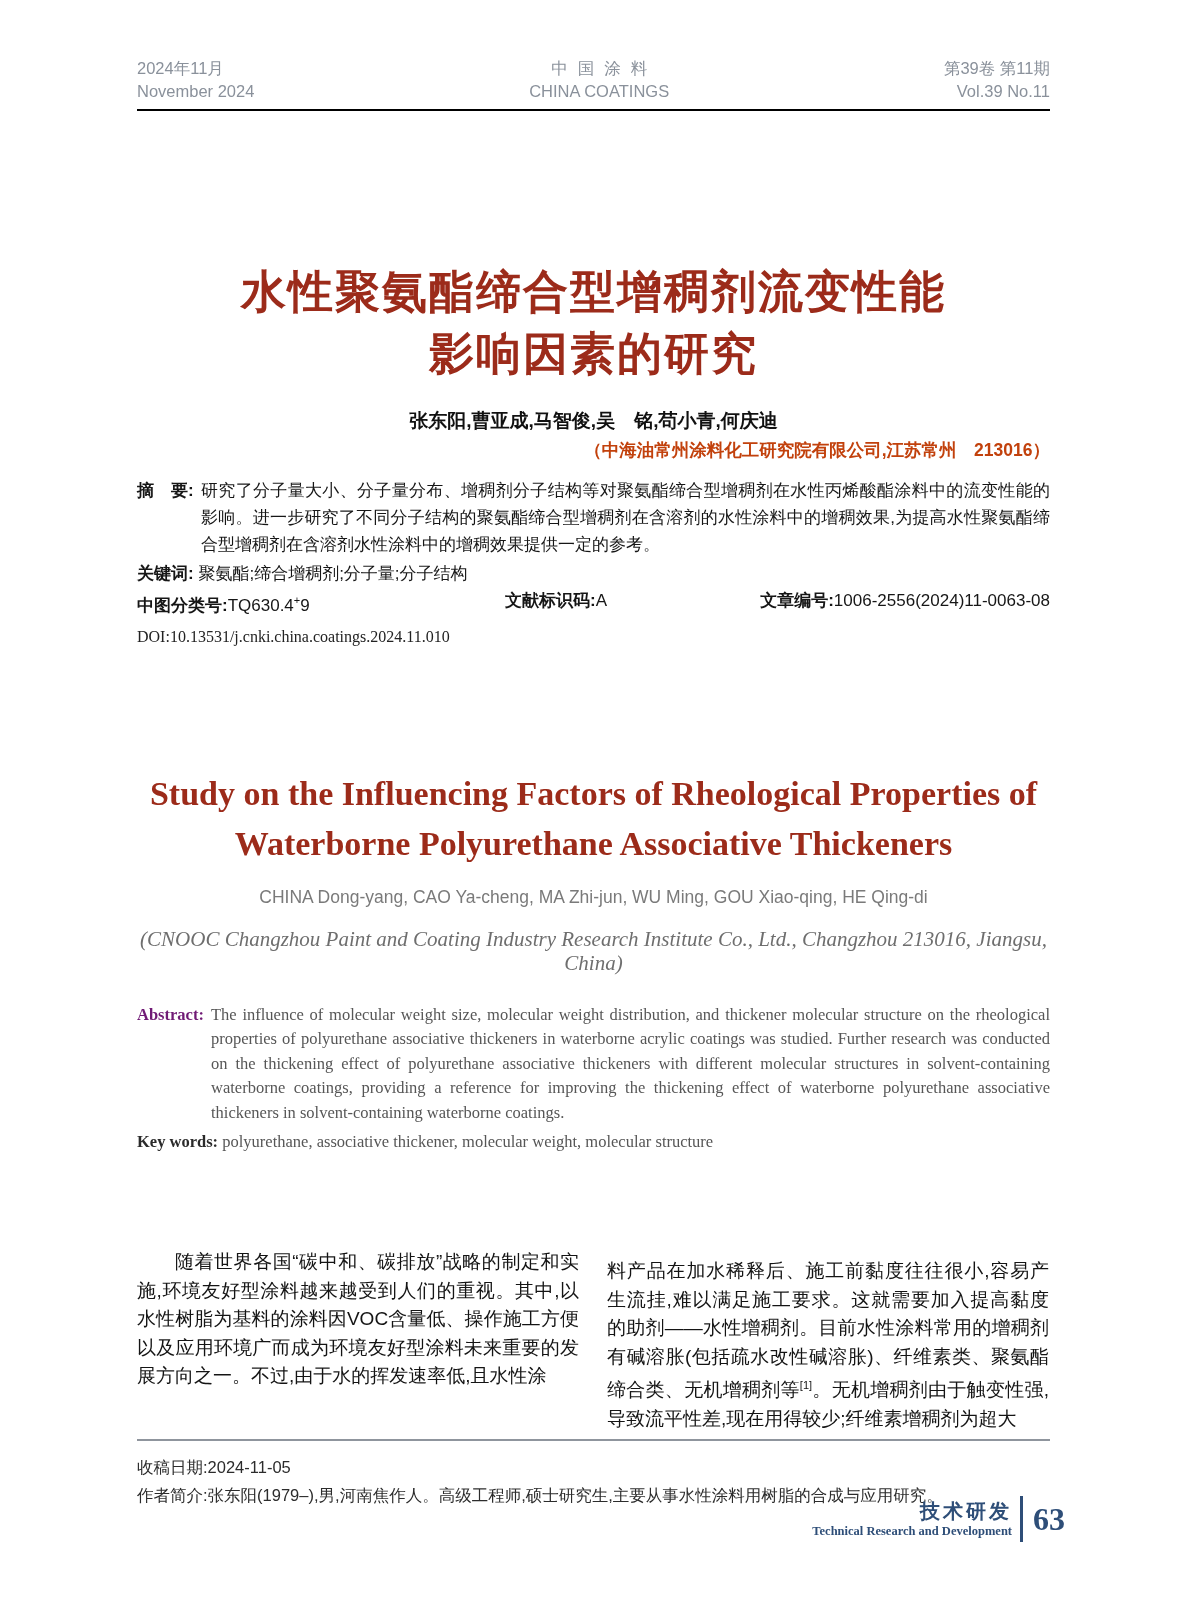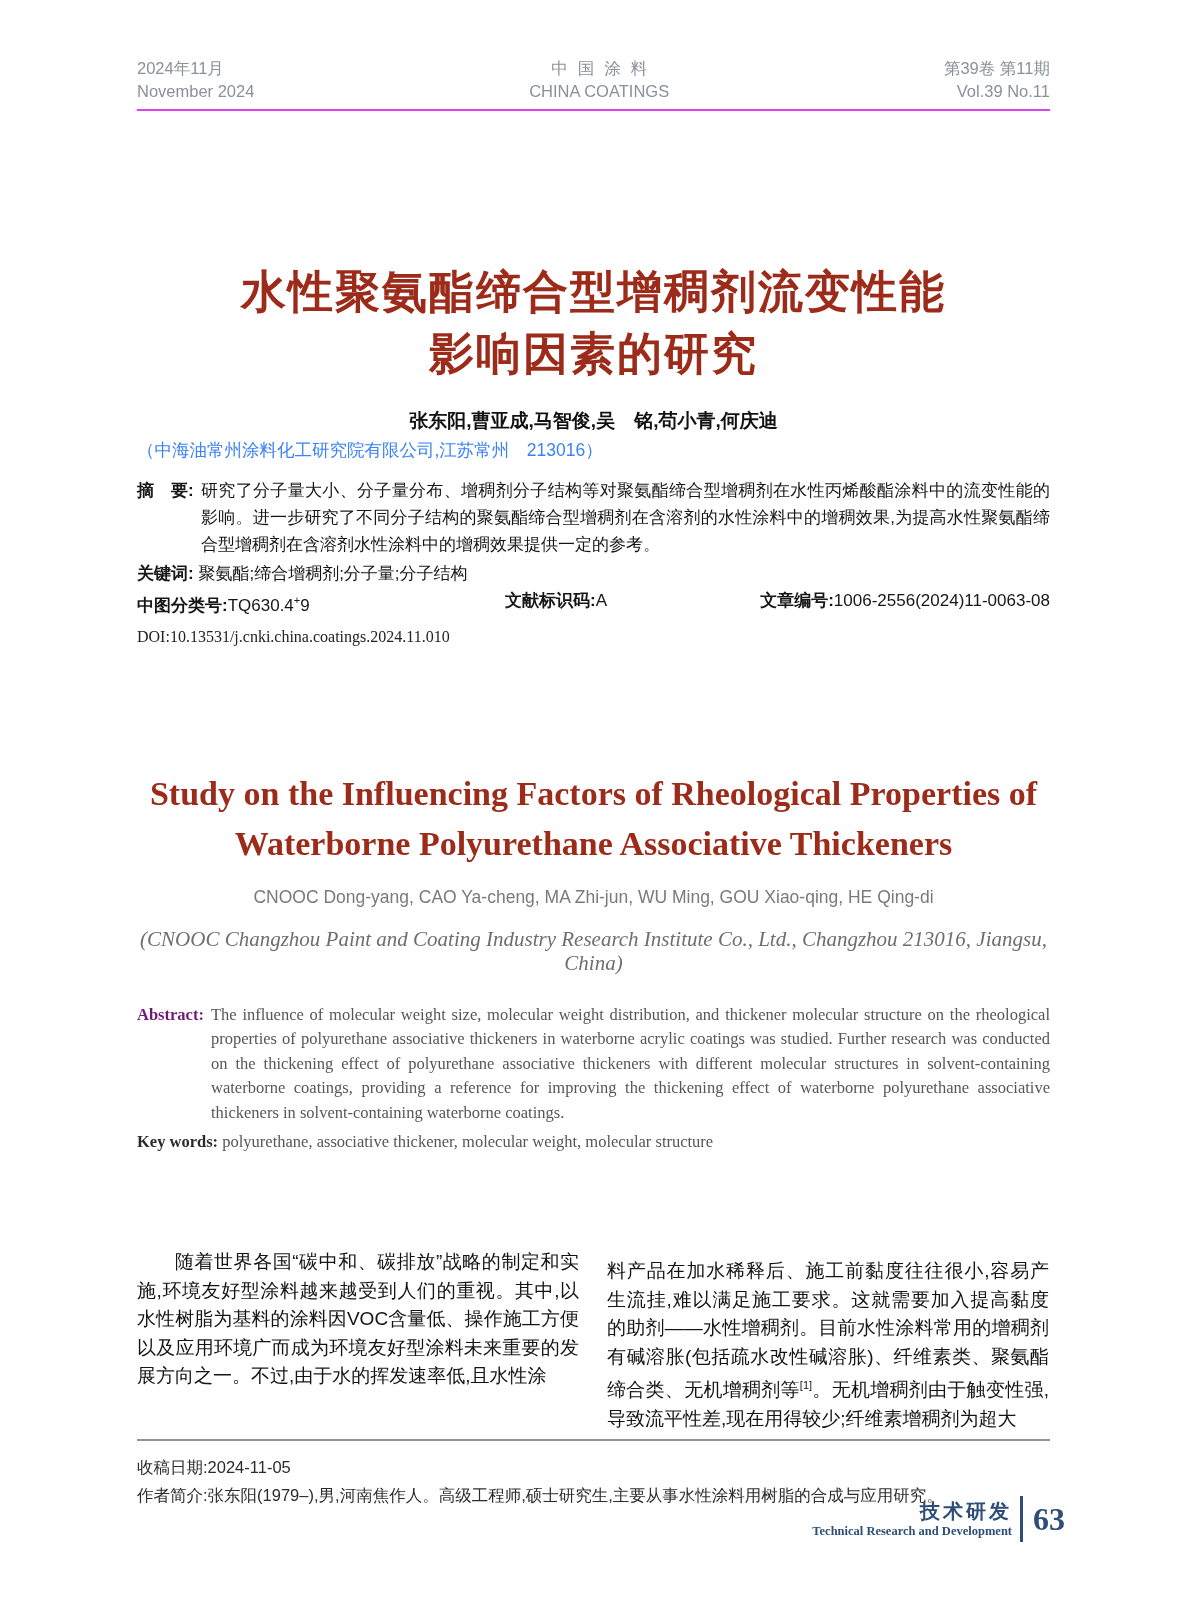--- a/index.html
+++ b/index.html
@@ -19,39 +19,39 @@
   
   .journal-header {
     padding-top: 57px;
     display: flex;
     justify-content: space-between;
     align-items: flex-end;
     color: #8a919b;
     font-size: 16.5px;
     line-height: 23px;
     padding-bottom: 6px;
-    border-bottom: 2px solid #d946ef;
+    border-bottom: 2px solid #000000;
   }
   .jh-col { display: flex; flex-direction: column; }
   .jh-center { text-align: center; }
   .jh-center .zh { letter-spacing: 10px; text-indent: 10px; }
   .jh-right { text-align: right; }
 
   
   .title-zh {
     margin-top: 150px;
     text-align: center;
     color: #9c2b1a;
     font-size: 45px;
     font-weight: 700;
     line-height: 62px;
     letter-spacing: 2px;
   }
   .authors-zh { margin-top: 22px; text-align: center; font-size: 19px; font-weight: 700; line-height: 27px; color: #111; }
-  .affil-zh   { margin-top: 3px;  text-align: left; font-size: 17.5px; font-weight: 400; line-height: 26px; color: #3b82f6; }
+  .affil-zh   { margin-top: 3px;  text-align: right; font-size: 17.5px; font-weight: 700; line-height: 26px; color: #c2410c; }
 
   
   .hang-zh { position: relative; padding-left: 64px; margin-top: 14px;
              font-size: 17px; line-height: 27px; text-align: justify; word-break: break-all; color: #161616; }
   .hang-zh .lbl { position: absolute; left: 0; top: 0; font-weight: 700; }
   .kw-zh { margin-top: 2px; font-size: 17px; line-height: 27px; color: #161616; }
   .kw-zh .lbl { font-weight: 700; }
 
   .meta-row { display: flex; margin-top: 0; font-size: 17px; line-height: 27px; color: #161616; justify-content: space-between; }
   .meta-item1 { flex: 0 0 368px; }
@@ -161,21 +161,21 @@
       </div>
     </div>
 
     <div class="doi-line">DOI:10.13531/j.cnki.china.coatings.2024.11.010</div>
 
     <h2 class="title-en">
       <span style="display:block">Study on the Influencing Factors of Rheological Properties of</span>
       <span style="display:block">Waterborne Polyurethane Associative Thickeners</span>
     </h2>
 
-    <div class="authors-en">CNOOC Dong-yang, CAO Ya-cheng, MA Zhi-jun, WU Ming, GOU Xiao-qing, HE Qing-di</div>
+    <div class="authors-en">CHINA Dong-yang, CAO Ya-cheng, MA Zhi-jun, WU Ming, GOU Xiao-qing, HE Qing-di</div>
     <div class="affil-en">(CNOOC Changzhou Paint and Coating Industry Research Institute Co., Ltd., Changzhou 213016, Jiangsu, China)</div>
 
     <div class="hang-en">
       <span class="lbl">Abstract:</span>
       <span>The influence of molecular weight size, molecular weight distribution, and thickener molecular structure on the rheological properties of polyurethane associative thickeners in waterborne acrylic coatings was studied. Further research was conducted on the thickening effect of polyurethane associative thickeners with different molecular structures in solvent-containing waterborne coatings, providing a reference for improving the thickening effect of waterborne polyurethane associative thickeners in solvent-containing waterborne coatings.</span>
     </div>
 
     <div class="kw-en">
       <span class="lbl">Key words:</span><span> polyurethane, associative thickener, molecular weight, molecular structure</span>
     </div>

